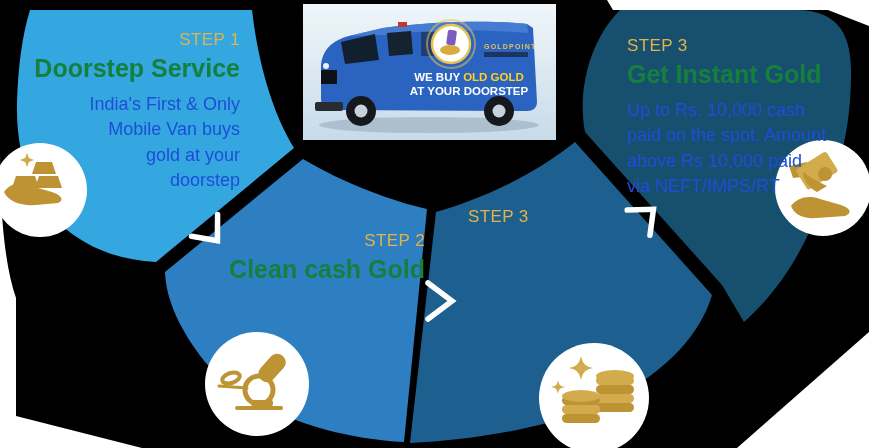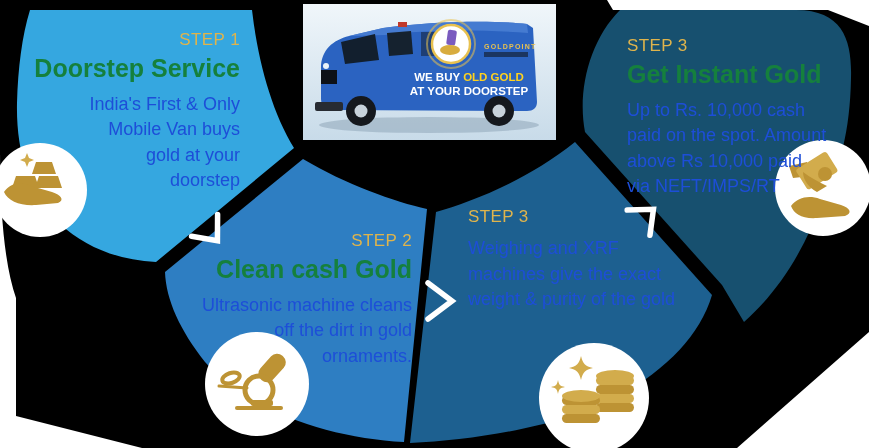--- a/index.html
+++ b/index.html
@@ -17,21 +17,21 @@
   .gold-lt{fill:#D2AC4C;}
   .chev{fill:none;stroke:#ffffff;stroke-width:5.5;stroke-linecap:round;stroke-linejoin:miter;}
   .icon-circle{fill:#ffffff;}
 
   .step{position:absolute;color:#fff;}
   .step .label{font-weight:normal;font-size:17px;letter-spacing:.4px;color:var(--accent-gold,#DFB44C);}
   .step .title{font-weight:bold;font-size:25px;line-height:1.1;margin-top:5px;white-space:pre-line;color:#15803d;}
   .step .body{font-size:18px;line-height:1.42;margin-top:9px;white-space:pre-line;color:#1d4ed8;}
   .align-r{text-align:right;}
   #step1{left:8px;  top:30px;  width:232px;}
-  #step2{left:172px;top:231px; width:240px;}
+  #step2{left:185px;top:231px; width:240px;}
   #step3{left:468px;top:207px; width:245px;}
   #step4{left:627px;top:36px;  width:240px;}
 
   svg text{font-family:"Liberation Sans",sans-serif;}
 </style>
 </head>
 <body>
 
 <div class="stage">
 
@@ -142,30 +142,24 @@
     <div class="title">Doorstep Service</div>
     <div class="body">India's First &amp; Only
 Mobile Van buys
 gold at your
 doorstep</div>
   </div>
 
   <div class="step align-r" id="step2">
     <div class="label">STEP 2</div>
     <div class="title">Clean cash Gold</div>
-    <div class="body">Ultrasonic machine cleans
-off the dirt in gold
-ornaments.</div>
   </div>
 
   <div class="step" id="step3">
     <div class="label">STEP 3</div>
-    <div class="body">Weighing and XRF
-machines give the exact
-weight &amp; purity of the gold</div>
   </div>
 
   <div class="step" id="step4">
     <div class="label">STEP 3</div>
     <div class="title">Get Instant Gold</div>
     <div class="body">Up to Rs. 10,000 cash
 paid on the spot. Amount
 above Rs 10,000 paid
 via NEFT/IMPS/RT</div>
   </div>

